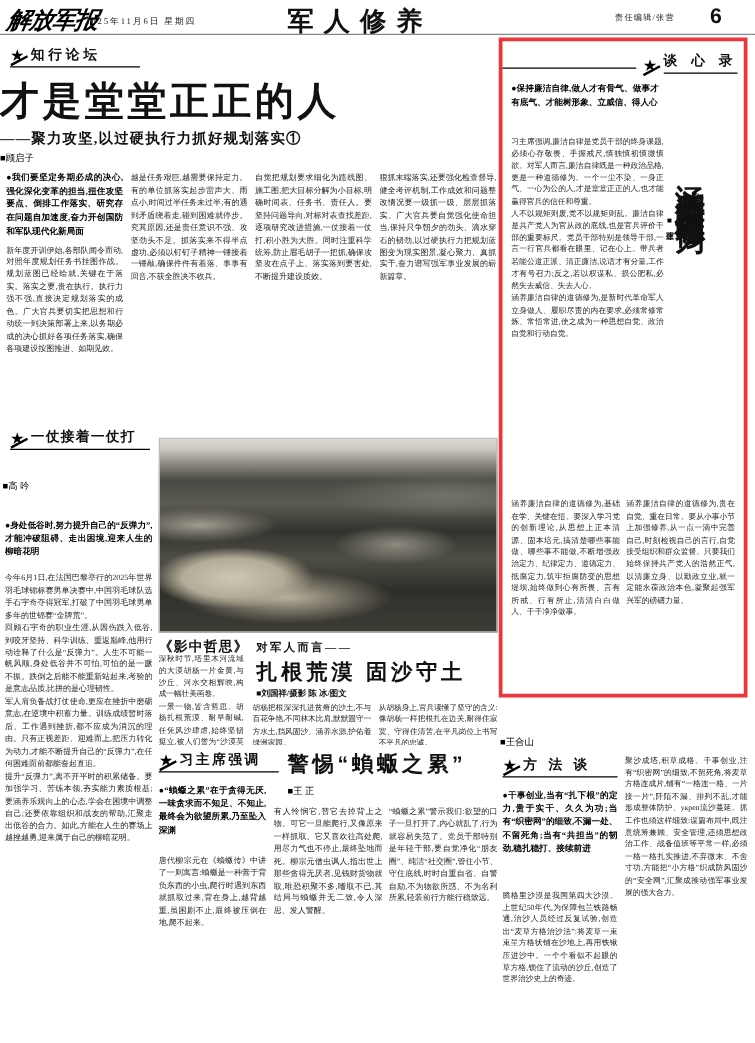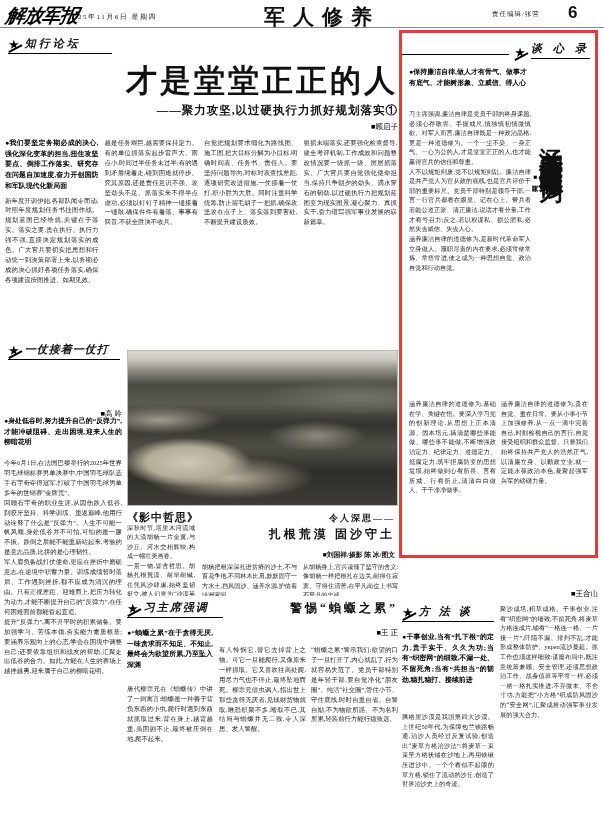--- a/index.html
+++ b/index.html
@@ -3,48 +3,48 @@
 <meta charset="utf-8">
 <style>
   html,body{margin:0;padding:0;background:#e9e9e9;}
   #page{position:relative;width:604px;height:834px;background:#ffffff;margin:0 auto;
         font-family:"Liberation Serif","DejaVu Serif",serif;color:#111;overflow:hidden;}
   .abs{position:absolute;}
   .jt{font-size:6.4px;line-height:1.55;text-align:justify;white-space:pre-wrap;
       color:#1c1c1c;overflow:hidden;}
   .bold-intro{font-weight:bold;font-size:6.9px;line-height:1.55;text-align:justify;
       white-space:pre-wrap;color:#000;overflow:hidden;}
-  .center{text-align:right;}
+  .center{text-align:left;}
   
   .logo{font-size:19px;font-weight:bold;font-style:italic;letter-spacing:-1px;
         transform:skewX(-10deg);color:#000;}
   .hdate{font-size:7px;letter-spacing:1.5px;color:#222;}
   .htitle{font-size:21px;font-weight:bold;letter-spacing:8px;
         font-family:"Liberation Sans","DejaVu Sans",sans-serif;}
   .heditor{font-size:6.5px;color:#222;letter-spacing:1px;}
   .hpage{font-size:17px;font-weight:bold;font-family:"Liberation Sans",sans-serif;}
   .hrule{height:1px;background:#888;}
   
   .sechead{display:flex;align-items:flex-end;gap:5px;border-bottom:1.5px solid #000;
         padding-bottom:2px;}
   .star{position:relative;font-size:13px;line-height:1;color:#000;}
   .star::after{content:"";position:absolute;left:1px;bottom:-1px;width:15px;height:1.5px;
         background:#000;transform:rotate(-28deg);transform-origin:left bottom;}
   .seclabel{font-size:11px;font-weight:bold;letter-spacing:3px;
-        font-family:"Liberation Sans","DejaVu Sans",sans-serif;font-style:italic;}
+        font-family:"Liberation Sans","DejaVu Sans",sans-serif;}
   .leadline{flex:1;height:1.5px;background:#000;margin-bottom:4px;}
   
   .mainline{font-size:31px;font-weight:bold;letter-spacing:3px;
         font-family:"Liberation Sans","DejaVu Sans",sans-serif;}
   .subline{font-size:11.5px;font-weight:bold;letter-spacing:1px;}
   .authline{font-size:7.5px;color:#000;}
   .midtitle{font-size:15px;font-weight:bold;letter-spacing:2px;
         font-family:"Liberation Sans","DejaVu Sans",sans-serif;}
   .kicker{font-size:9px;font-weight:bold;letter-spacing:2px;}
-  .bigtitle{font-size:12px;font-weight:bold;letter-spacing:3px;
+  .bigtitle{font-size:17px;font-weight:bold;letter-spacing:3px;
         font-family:"Liberation Sans","DejaVu Sans",sans-serif;}
   
   .colwrap{display:flex;gap:6px;}
   .colwrap>div{flex:1;}
   
   .redbox{border:3px solid #e8383d;background:#fff;}
   .vtitle{writing-mode:vertical-rl;font-size:24px;font-weight:bold;line-height:1.08;
         letter-spacing:3px;font-family:"Liberation Sans","DejaVu Sans",sans-serif;}
   .vauthor{writing-mode:vertical-rl;font-size:6.5px;color:#000;}
   
@@ -90,45 +90,45 @@
     </div>
     <div class="jt">越是任务艰巨,越需要保持定力。有的单位抓落实起步雷声大、雨点小,时间过半任务未过半;有的遇到矛盾绕着走,碰到困难就停步。究其原因,还是责任意识不强、攻坚劲头不足。抓落实来不得半点虚功,必须以钉钉子精神一锤接着一锤敲,确保件件有着落、事事有回音,不获全胜决不收兵。</div>
     <div class="jt">自觉把规划要求细化为路线图、施工图,把大目标分解为小目标,明确时间表、任务书、责任人。要坚持问题导向,对标对表查找差距,逐项研究改进措施,一仗接着一仗打,积小胜为大胜。同时注重科学统筹,防止眉毛胡子一把抓,确保攻坚攻在点子上、落实落到要害处,不断提升建设质效。</div>
     <div class="jt">狠抓末端落实,还要强化检查督导,健全考评机制,工作成效和问题整改情况要一级抓一级、层层抓落实。广大官兵要自觉强化使命担当,保持只争朝夕的劲头、滴水穿石的韧劲,以过硬执行力把规划蓝图变为现实图景,凝心聚力、真抓实干,奋力谱写强军事业发展的崭新篇章。</div>
   </div>
 
   <div class="abs sechead" style="left:8px;top:342px;width:112px;">
     <span class="star">★</span>
     <span class="seclabel" style="letter-spacing:1px;">一仗接着一仗打</span>
   </div>
-  <div class="abs authline center" style="left:2px;top:409px;width:120px;">■高 吟</div>
+  <div class="abs authline center" style="left:2px;top:384px;width:120px;">■高 吟</div>
   <div class="abs bold-intro" style="left:4px;top:416px;width:118px;height:38px;">●身处低谷时,努力提升自己的“反弹力”,才能冲破阻碍、走出困境,迎来人生的柳暗花明</div>
   <div class="abs jt" style="left:4px;top:458px;width:118px;height:370px;">今年6月1日,在法国巴黎举行的2025年世界羽毛球锦标赛男单决赛中,中国羽毛球队选手石宇奇夺得冠军,打破了中国羽毛球男单多年的世锦赛“金牌荒”。
 回顾石宇奇的职业生涯,从因伤跌入低谷,到咬牙坚持、科学训练、重返巅峰,他用行动诠释了什么是“反弹力”。人生不可能一帆风顺,身处低谷并不可怕,可怕的是一蹶不振。跌倒之后能不能重新站起来,考验的是意志品质,比拼的是心理韧性。
 军人肩负备战打仗使命,更应在挫折中磨砺意志,在逆境中积蓄力量。训练成绩暂时落后、工作遇到挫折,都不应成为消沉的理由。只有正视差距、迎难而上,把压力转化为动力,才能不断提升自己的“反弹力”,在任何困难面前都能奋起直追。
 提升“反弹力”,离不开平时的积累储备。要加强学习、苦练本领,夯实能力素质根基;要涵养乐观向上的心态,学会在困境中调整自己;还要依靠组织和战友的帮助,汇聚走出低谷的合力。如此,方能在人生的赛场上越挫越勇,迎来属于自己的柳暗花明。</div>
 
   <div class="abs photo" style="left:127px;top:350px;width:271px;height:156px;"></div>
   <div class="abs caplabel" style="left:127px;top:510px;">《影中哲思》</div>
   <div class="abs jt" style="left:127px;top:524px;width:68px;height:72px;font-size:6.1px;">深秋时节,塔里木河流域的大漠胡杨一片金黄,与沙丘、河水交相辉映,构成一幅壮美画卷。
 一景一物,皆含哲思。胡杨扎根荒漠、耐旱耐碱,任凭风沙肆虐,始终坚韧挺立,被人们誉为“沙漠英雄树”。</div>
 
-  <div class="abs kicker center" style="left:205px;top:512px;width:190px;">令人深思——</div>
+  <div class="abs kicker center" style="left:205px;top:512px;width:190px;">对军人而言——</div>
   <div class="abs bigtitle center" style="left:205px;top:526px;width:190px;">扎根荒漠  固沙守土</div>
   <div class="abs byline center" style="left:205px;top:550px;width:190px;">■刘国祥/摄影  陈 冰/图文</div>
   <div class="abs colwrap" style="left:202px;top:563px;width:196px;height:33px;">
     <div class="jt" style="font-size:6.1px;">胡杨把根深深扎进贫瘠的沙土,不与百花争艳,不同林木比肩,默默固守一方水土,挡风固沙、涵养水源,护佑着绿洲家园。</div>
     <div class="jt" style="font-size:6.1px;">从胡杨身上,官兵读懂了坚守的含义:像胡杨一样把根扎在边关,耐得住寂寞、守得住清苦,在平凡岗位上书写不平凡的忠诚。</div>
   </div>
 
   <div class="abs sechead" style="left:127px;top:600px;width:96px;">
     <span class="star">★</span>
     <span class="seclabel" style="letter-spacing:2px;">习主席强调</span>
   </div>
-  <div class="abs bigtitle center" style="left:230px;top:600px;width:168px;font-family:Liberation Serif, serif;">警惕“蝜蝂之累”</div>
+  <div class="abs bigtitle center" style="left:230px;top:600px;width:168px;">警惕“蝜蝂之累”</div>
   <div class="abs authline center" style="left:230px;top:628px;width:168px;">■王 正</div>
   <div class="abs bold-intro" style="left:127px;top:628px;width:86px;height:52px;">●“蝜蝂之累”在于贪得无厌,一味贪求而不知足、不知止,最终会为欲望所累,乃至坠入深渊</div>
   <div class="abs jt" style="left:127px;top:684px;width:86px;height:148px;">唐代柳宗元在《蝜蝂传》中讲了一则寓言:蝜蝂是一种善于背负东西的小虫,爬行时遇到东西就抓取过来,背在身上,越背越重,虽困剧不止,最终被压倒在地,爬不起来。</div>
   <div class="abs jt" style="left:219px;top:645px;width:87px;height:187px;">有人怜悯它,替它去掉背上之物。可它一旦能爬行,又像原来一样抓取。它又喜欢往高处爬,用尽力气也不停止,最终坠地而死。柳宗元借虫讽人,指出世上那些贪得无厌者,见钱财货物就取,唯恐积聚不多,嗜取不已,其结局与蝜蝂并无二致,令人深思、发人警醒。</div>
   <div class="abs jt" style="left:311px;top:645px;width:87px;height:187px;">“蝜蝂之累”警示我们:欲望的口子一旦打开了,内心就乱了,行为就容易失范了。党员干部特别是年轻干部,要自觉净化“朋友圈”、纯洁“社交圈”,管住小节、守住底线,时时自重自省、自警自励,不为物欲所惑、不为名利所累,轻装前行方能行稳致远。</div>
 
   <div class="abs redbox" style="left:399px;top:30px;width:193px;height:522px;">
     <div class="abs" style="left:0px;top:8px;width:188px;display:flex;align-items:flex-end;gap:5px;">
       <span class="leadline"></span>
       <span class="star">★</span>

